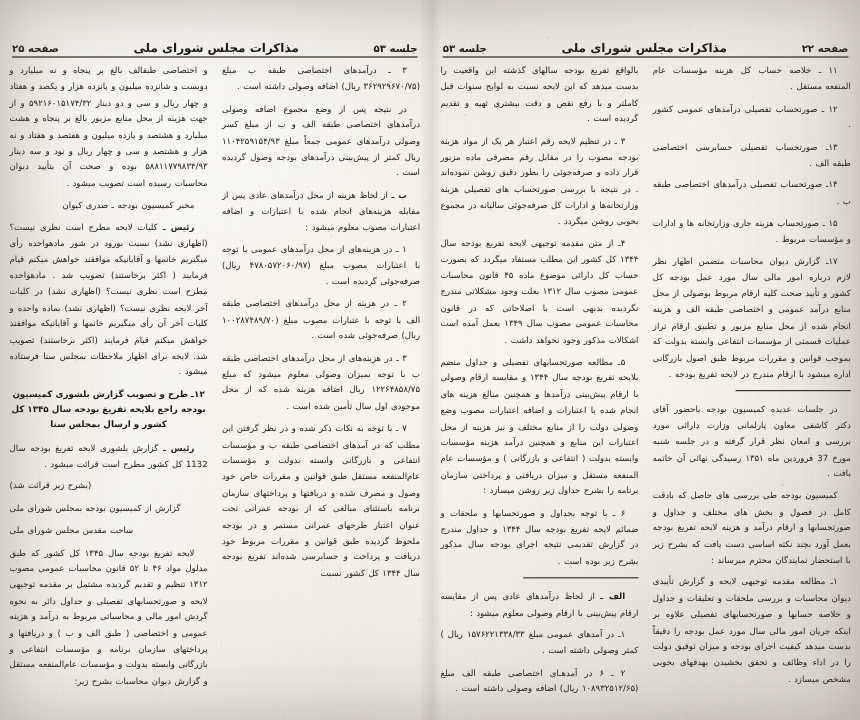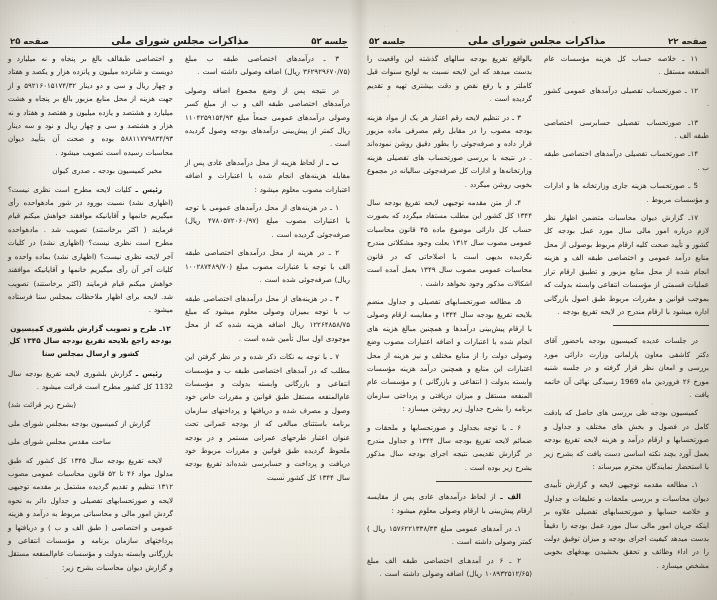--- a/index.html
+++ b/index.html
@@ -97,24 +97,24 @@
     <span class="side">جلسه ۵۳</span>
   </div>
 
   <div class="cols">
 
     <div class="col">
       <p class="para indent">۱۱ ـ خلاصه حساب کل هزینه مؤسسات عام المنفعه مستقل .</p>
       <p class="para indent">۱۲ ـ صورتحساب تفصیلی درآمدهای عمومی کشور .</p>
       <p class="para indent">۱۳ـ صورتحساب تفصیلی حسابرسی اختصاصی طبقه الف .</p>
       <p class="para indent">۱۴ـ صورتحساب تفصیلی درآمدهای اختصاصی طبقه ب .</p>
-      <p class="para indent">5 ـ صورتحساب هزینه جاری وزارتخانه ها و ادارات و مؤسسات مربوط .</p>
+      <p class="para indent">۱۵ ـ صورتحساب هزینه جاری وزارتخانه ها و ادارات و مؤسسات مربوط .</p>
       <p class="para indent">۱۷ـ گزارش دیوان محاسبات متضمن اظهار نظر لازم درباره امور مالی سال مورد عمل بودجه کل کشور و تأیید صحت کلیه ارقام مربوط بوصولی از محل منابع درآمد عمومی و اختصاصی طبقه الف و هزینه انجام شده از محل منابع مزبور و تطبیق ارقام تراز عملیات قسمتی از مؤسسات انتفاعی وابسته بدولت که بموجب قوانین و مقررات مربوط طبق اصول بازرگانی اداره میشود با ارقام مندرج در لایحه تفریغ بودجه .</p>
       <div class="rule short"></div>
-      <p class="para indent">در جلسات عدیده کمیسیون بودجه باحضور آقای دکتر کاشفی معاون پارلمانی وزارت دارائی مورد بررسی و امعان نظر قرار گرفته و در جلسه شنبه مورخ ۲۶ فروردین ماه 1969 رسیدگی نهائی آن خاتمه یافت .</p>
+      <p class="para indent">در جلسات عدیده کمیسیون بودجه باحضور آقای دکتر کاشفی معاون پارلمانی وزارت دارائی مورد بررسی و امعان نظر قرار گرفته و در جلسه شنبه مورخ 37 فروردین ماه ۱۳۵۱ رسیدگی نهائی آن خاتمه یافت .</p>
       <p class="para indent">کمیسیون بودجه طی بررسی های حاصل که بادقت کامل در فصول و بخش های مختلف و جداول و صورتحسابها و ارقام درآمد و هزینه لایحه تفریغ بودجه بعمل آورد بچند نکته اساسی دست یافت که بشرح زیر با استحضار نمایندگان محترم میرساند :</p>
       <p class="para indent">۱ـ مطالعه مقدمه توجیهی لایحه و گزارش تأییدی دیوان محاسبات و بررسی ملحقات و تعلیقات و جداول و خلاصه حسابها و صورتحسابهای تفصیلی علاوه بر اینکه جریان امور مالی سال مورد عمل بودجه را دقیقاً بدست میدهد کیفیت اجرای بودجه و میزان توفیق دولت را در اداء وظائف و تحقق بخشیدن بهدفهای بخوبی مشخص میسازد .</p>
 
     </div>
 
     <div class="col">
       <p class="para">بالواقع تفریغ بودجه سالهای گذشته این واقعیت را بدست میدهد که این لایحه نسبت به لوایح سنوات قبل کاملتر و با رفع نقص و دقت بیشتری تهیه و تقدیم گردیده است .</p>
       <p class="para indent">۳ ـ در تنظیم لایحه رقم اعتبار هر یک از مواد هزینه بودجه مصوب را در مقابل رقم مصرفی ماده مزبور قرار داده و صرفه‌جوئی را بطور دقیق روشن نموده‌اند . در نتیجه با بررسی صورتحساب های تفصیلی هزینه وزارتخانه‌ها و ادارات کل صرفه‌جوئی سالیانه در مجموع بخوبی روشن میگردد .</p>
       <p class="para indent">۴ـ از متن مقدمه توجیهی لایحه تفریغ بودجه سال ۱۳۴۴ کل کشور این مطلب مستفاد میگردد که بصورت حساب کل دارائی موضوع ماده ۴۵ قانون محاسبات عمومی مصوب سال ۱۳۱۲ بعلت وجود مشکلاتی مندرج نگردیده بدیهی است با اصلاحاتی که در قانون محاسبات عمومی مصوب سال ۱۳۴۹ بعمل آمده است اشکالات مذکور وجود نخواهد داشت .</p>
       <p class="para indent">۵ـ مطالعه صورتحسابهای تفصیلی و جداول منضم بلایحه تفریغ بودجه سال ۱۳۴۴ و مقایسه ارقام وصولی با ارقام پیش‌بینی درآمدها و همچنین مبالغ هزینه های انجام شده با اعتبارات و اضافه اعتبارات مصوب وضع وصولی دولت را از منابع مختلف و نیز هزینه از محل اعتبارات این منابع و همچنین درآمد هزینه مؤسسات وابسته بدولت ( انتفاعی و بازرگانی ) و مؤسسات عام المنفعه مستقل و میزان دریافتی و پرداختی سازمان برنامه را بشرح جداول زیر روشن میسازد :</p>

